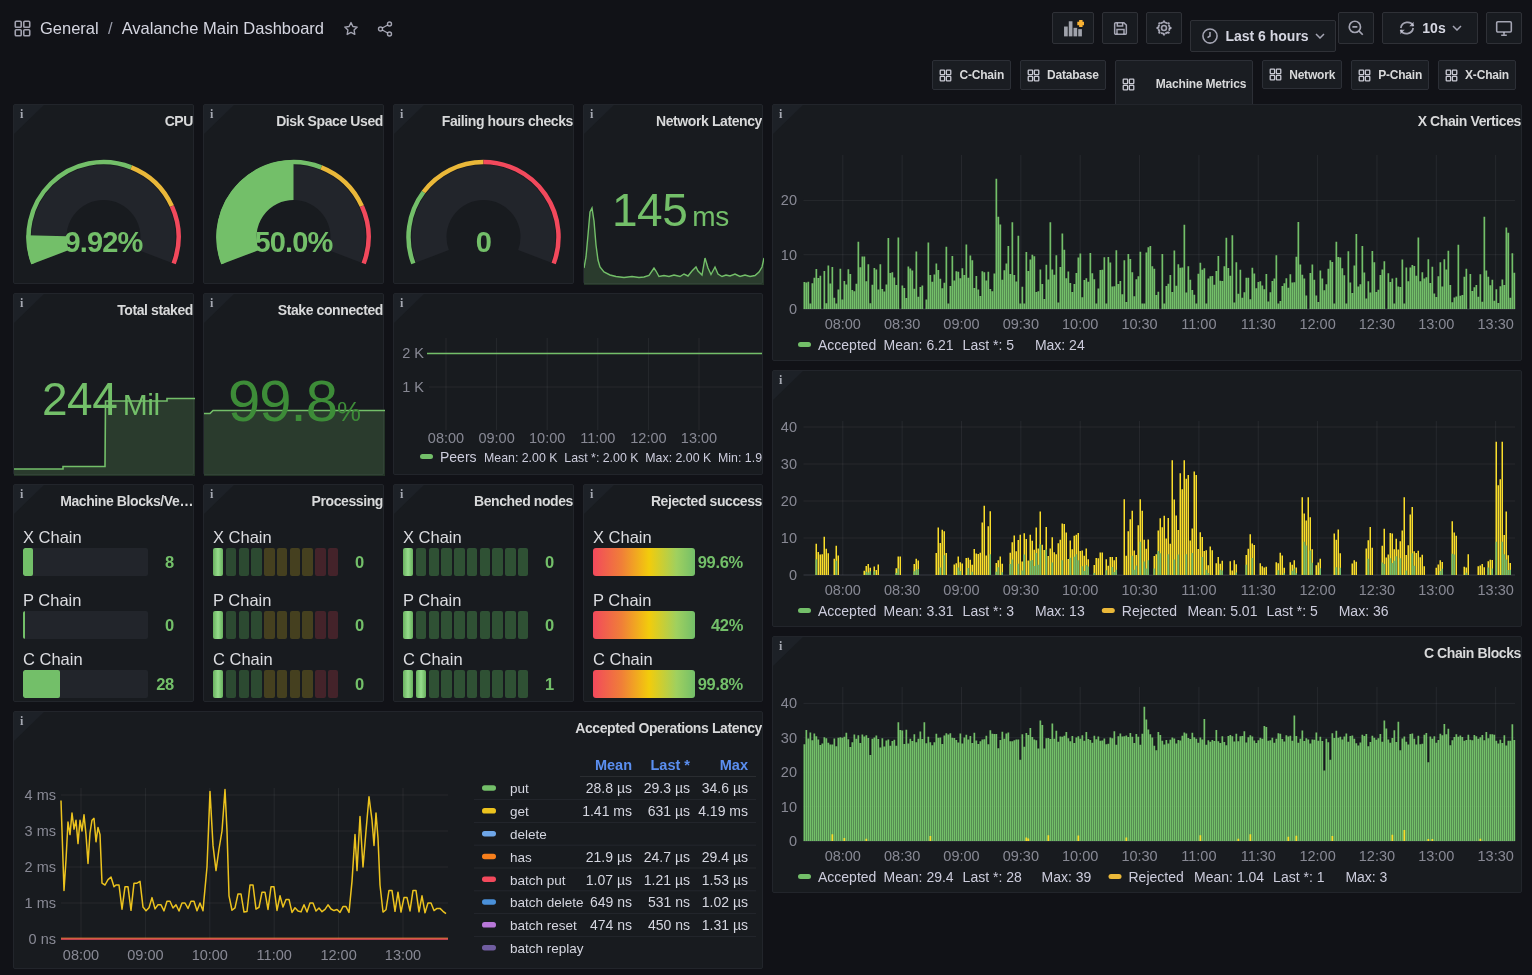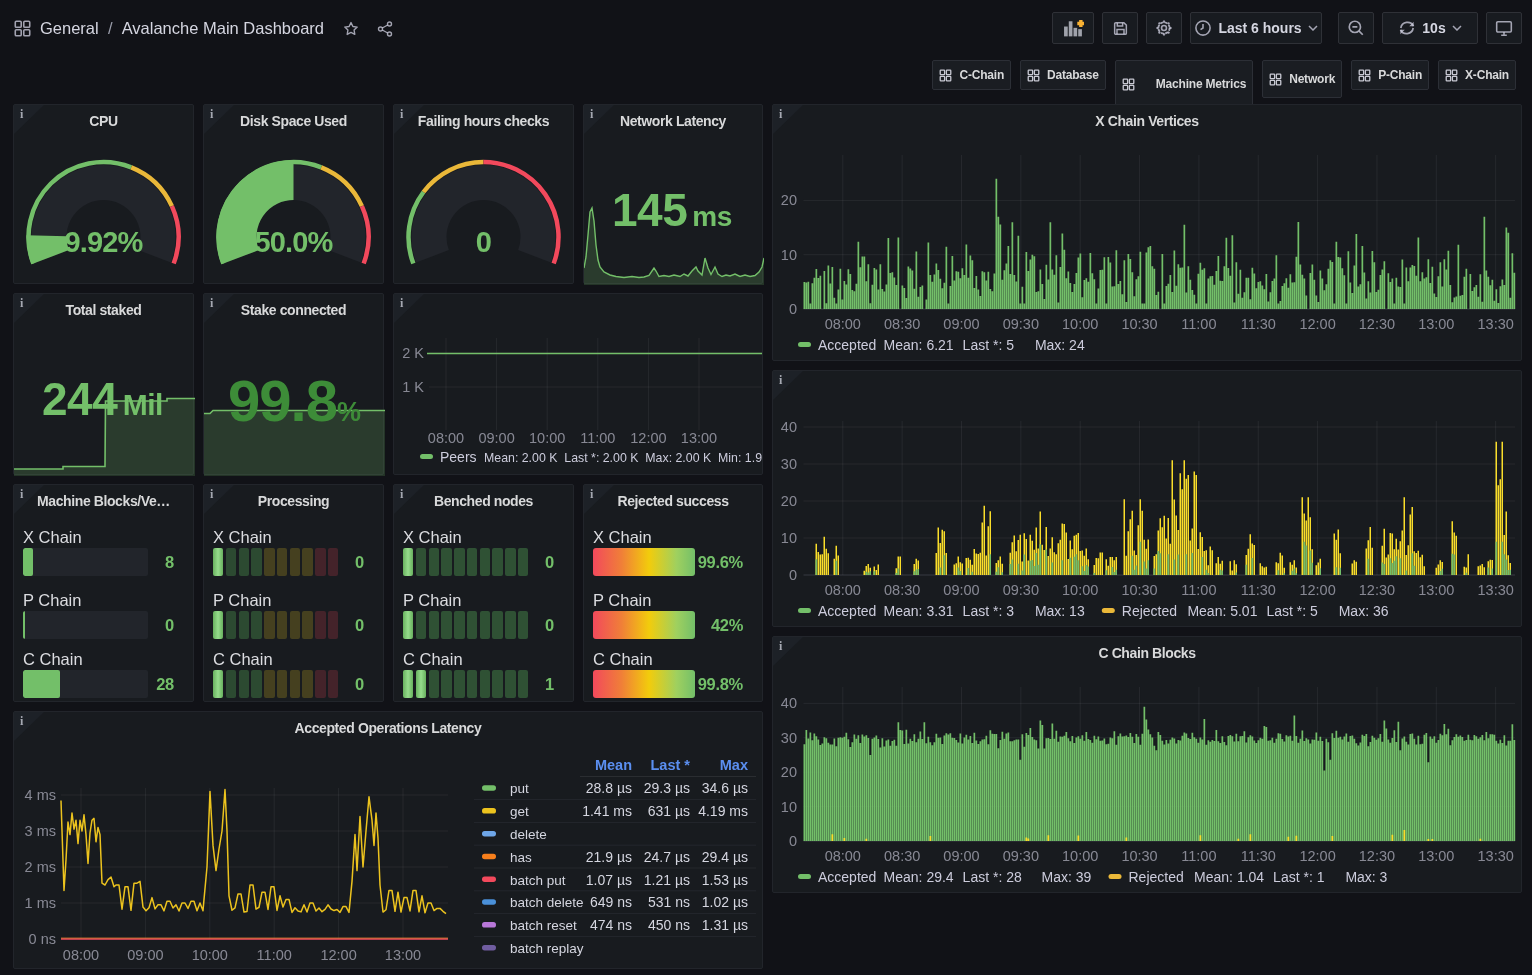--- a/index.html
+++ b/index.html
@@ -1,31 +1,31 @@
 <!DOCTYPE html>
 <html><head><meta charset="utf-8"><style>
 *{margin:0;padding:0;box-sizing:border-box}
 html,body{width:1532px;height:975px;background:#111217;font-family:"Liberation Sans",sans-serif;overflow:hidden}
 .panel{position:absolute;background:#181b1f;border:1px solid #22252b;border-radius:2px}
-.ptitle{position:absolute;top:3px;left:0;right:0;height:26px;line-height:26px;text-align:center;font-size:14px;letter-spacing:-0.4px;font-weight:700;color:#d8d9da;white-space:nowrap;overflow:hidden}
+.ptitle{position:absolute;top:3px;left:0;right:0;height:26px;line-height:26px;text-align:right;font-size:14px;letter-spacing:-0.4px;font-weight:700;color:#d8d9da;white-space:nowrap;overflow:hidden}
 .corner{position:absolute;top:0;left:0;width:0;height:0;border-top:29px solid #1d2127;border-right:30px solid transparent}
 .cinfo{position:absolute;top:2px;left:6px;font-family:"Liberation Serif",serif;font-style:normal;font-weight:700;font-size:12px;color:#a6a9b3}
 .bglabel{position:absolute;left:9px;font-size:16.5px;color:#dcdde1;line-height:17px}
 .bgtrack{position:absolute;left:9px;width:125px;height:28px;background:#22252b;border-radius:2px;overflow:hidden}
 .bgfill{height:100%;background:#73bf69;border-radius:2px}
 .lcd{position:absolute;left:9px;width:128px;height:28px;display:flex;gap:2.4px}
 .cell{width:10.4px;height:28px;border-radius:2px}
 .cell.lit{background:linear-gradient(90deg,#68b15e,#96dc8c 50%,#68b15e)}
 .cell.dg{background:#2c4a31}
 .cell.ol{background:#45401f}
 .cell.mr{background:#44232a}
 .cell.bg2{background:#2f5134}
 .bggrad{position:absolute;left:9px;height:28px;border-radius:3px;background:linear-gradient(90deg,#f2495c 0%,#f07f38 28%,#f2cc0c 55%,#9fd05f 82%,#73bf69 100%)}
 .bgval{position:absolute;right:19px;font-size:16.5px;font-weight:700;color:#73bf69;line-height:22px;text-align:right;letter-spacing:-0.3px}
-.bigval{position:absolute;color:#73bf69;font-weight:700;letter-spacing:-0.5px;white-space:nowrap}
+.bigval{position:absolute;color:#73bf69;font-weight:400;letter-spacing:-0.5px;white-space:nowrap}
 .tbtn{position:absolute;height:32px;background:#181b20;border:1px solid #2f3137;border-radius:2px;display:flex;align-items:center;justify-content:center;gap:6px;color:#d5d6e1;font-size:14px;font-weight:700}
 </style></head>
 <body>
 <div style="position:absolute;left:14px;top:20px"><svg width="17" height="17" viewBox="0 0 16 16" fill="none">
       <rect x="1.2" y="1.2" width="5.6" height="5.6" rx="1" stroke="rgba(204,204,220,0.78)" stroke-width="1.5"></rect>
       <rect x="9.2" y="1.2" width="5.6" height="5.6" rx="1" stroke="rgba(204,204,220,0.78)" stroke-width="1.5"></rect>
       <rect x="1.2" y="9.2" width="5.6" height="5.6" rx="1" stroke="rgba(204,204,220,0.78)" stroke-width="1.5"></rect>
       <rect x="9.2" y="9.2" width="5.6" height="5.6" rx="1" stroke="rgba(204,204,220,0.78)" stroke-width="1.5"></rect>
     </svg></div>
 <div style="position:absolute;left:40px;top:19px;font-size:16.5px;color:#d5d6e1">General&nbsp; <span style="color:#9a9daa">/</span> &nbsp;Avalanche Main Dashboard</div>
@@ -53,21 +53,21 @@
       <path d="M5 2.7v3h5v-3M4.7 13.4V9h6.6v4.4" stroke="rgba(204,204,220,0.78)" stroke-width="1.4"></path>
     </svg>
   </div>
 <div class="tbtn" style="left:1146px;top:12px;width:36px">
     <svg width="18" height="18" viewBox="0 0 16 16" fill="none">
       <circle cx="8" cy="8" r="2.2" stroke="rgba(204,204,220,0.78)" stroke-width="1.4"></circle>
       <path d="M8 1.3v2M8 12.7v2M1.3 8h2M12.7 8h2M3.2 3.2l1.4 1.4M11.4 11.4l1.4 1.4M12.8 3.2l-1.4 1.4M4.6 11.4L3.2 12.8" stroke="rgba(204,204,220,0.78)" stroke-width="1.7"></path>
       <circle cx="8" cy="8" r="5" stroke="rgba(204,204,220,0.78)" stroke-width="1.7" stroke-dasharray="2.6 1.33"></circle>
     </svg>
   </div>
-<div class="tbtn" style="left:1190px;top:12px;width:132px">
+<div class="tbtn" style="left:1190px;top:20px;width:146px">
     <svg width="18" height="18" viewBox="0 0 16 16" fill="none">
       <circle cx="8" cy="8" r="6.3" stroke="rgba(204,204,220,0.78)" stroke-width="1.4"></circle>
       <path d="M8 4.5V8L5.8 9.5" stroke="rgba(204,204,220,0.78)" stroke-width="1.4"></path>
     </svg>
     <span>Last 6 hours</span>
     <svg width="10" height="6" viewBox="0 0 10 6" fill="none">
       <path d="M1 1l4 4 4-4" stroke="rgba(204,204,220,0.78)" stroke-width="1.5"></path>
     </svg>
   </div>
 <div class="tbtn" style="left:1338px;top:12px;width:36px">
@@ -115,21 +115,21 @@
     </div>
     <div style="position:relative;height:48px;background:#1a1d22;border:1px solid #2c2f36;border-radius:2px;display:flex;align-items:center;gap:21px;color:#d8d9da;font-size:12px;letter-spacing:-0.2px;font-weight:700;padding:16px 6px">
       <svg width="13" height="13" viewBox="0 0 16 16" fill="none">
         <rect x="1.5" y="1.5" width="5.4" height="5.4" rx="0.8" stroke="#c9cad4" stroke-width="1.6"></rect>
         <rect x="9.1" y="1.5" width="5.4" height="5.4" rx="0.8" stroke="#c9cad4" stroke-width="1.6"></rect>
         <rect x="1.5" y="9.1" width="5.4" height="5.4" rx="0.8" stroke="#c9cad4" stroke-width="1.6"></rect>
         <rect x="9.1" y="9.1" width="5.4" height="5.4" rx="0.8" stroke="#c9cad4" stroke-width="1.6"></rect>
       </svg>
       <span>Machine Metrics</span>
     </div>
-    <div style="position:relative;height:38px;background:#1a1d22;border:1px solid #2c2f36;border-radius:2px;display:flex;align-items:center;gap:7px;color:#d8d9da;font-size:12px;letter-spacing:-0.2px;font-weight:700;padding:0 6px">
+    <div style="position:relative;height:29px;background:#1a1d22;border:1px solid #2c2f36;border-radius:2px;display:flex;align-items:center;gap:7px;color:#d8d9da;font-size:12px;letter-spacing:-0.2px;font-weight:700;padding:0 6px">
       <svg width="13" height="13" viewBox="0 0 16 16" fill="none">
         <rect x="1.5" y="1.5" width="5.4" height="5.4" rx="0.8" stroke="#c9cad4" stroke-width="1.6"></rect>
         <rect x="9.1" y="1.5" width="5.4" height="5.4" rx="0.8" stroke="#c9cad4" stroke-width="1.6"></rect>
         <rect x="1.5" y="9.1" width="5.4" height="5.4" rx="0.8" stroke="#c9cad4" stroke-width="1.6"></rect>
         <rect x="9.1" y="9.1" width="5.4" height="5.4" rx="0.8" stroke="#c9cad4" stroke-width="1.6"></rect>
       </svg>
       <span>Network</span>
     </div>
     <div style="position:relative;height:30px;background:#1a1d22;border:1px solid #2c2f36;border-radius:2px;display:flex;align-items:center;gap:7px;color:#d8d9da;font-size:12px;letter-spacing:-0.2px;font-weight:700;padding:0 6px">
       <svg width="13" height="13" viewBox="0 0 16 16" fill="none">

